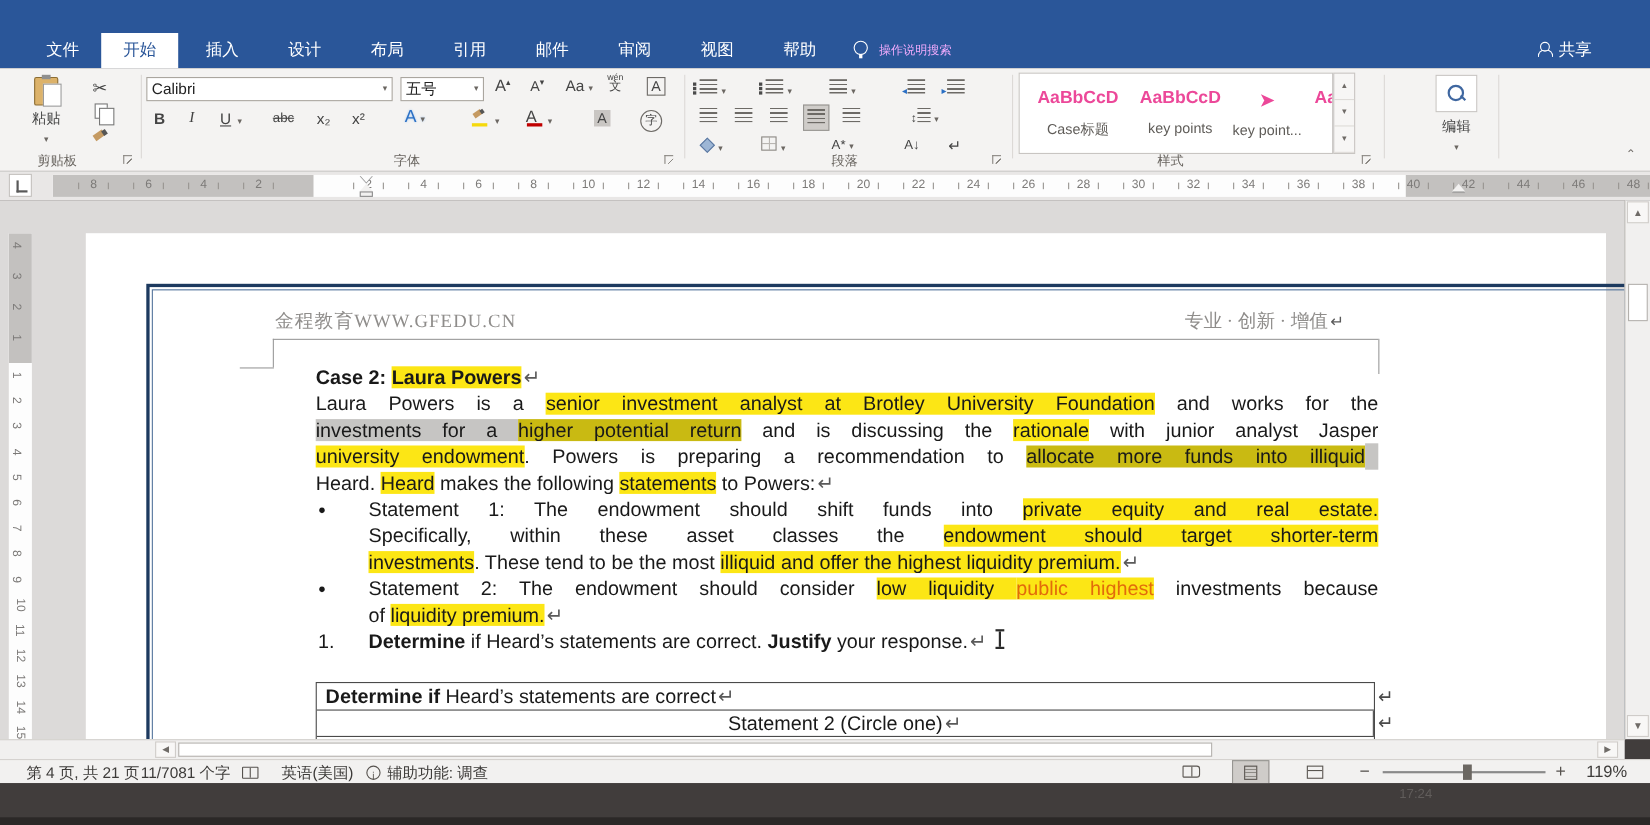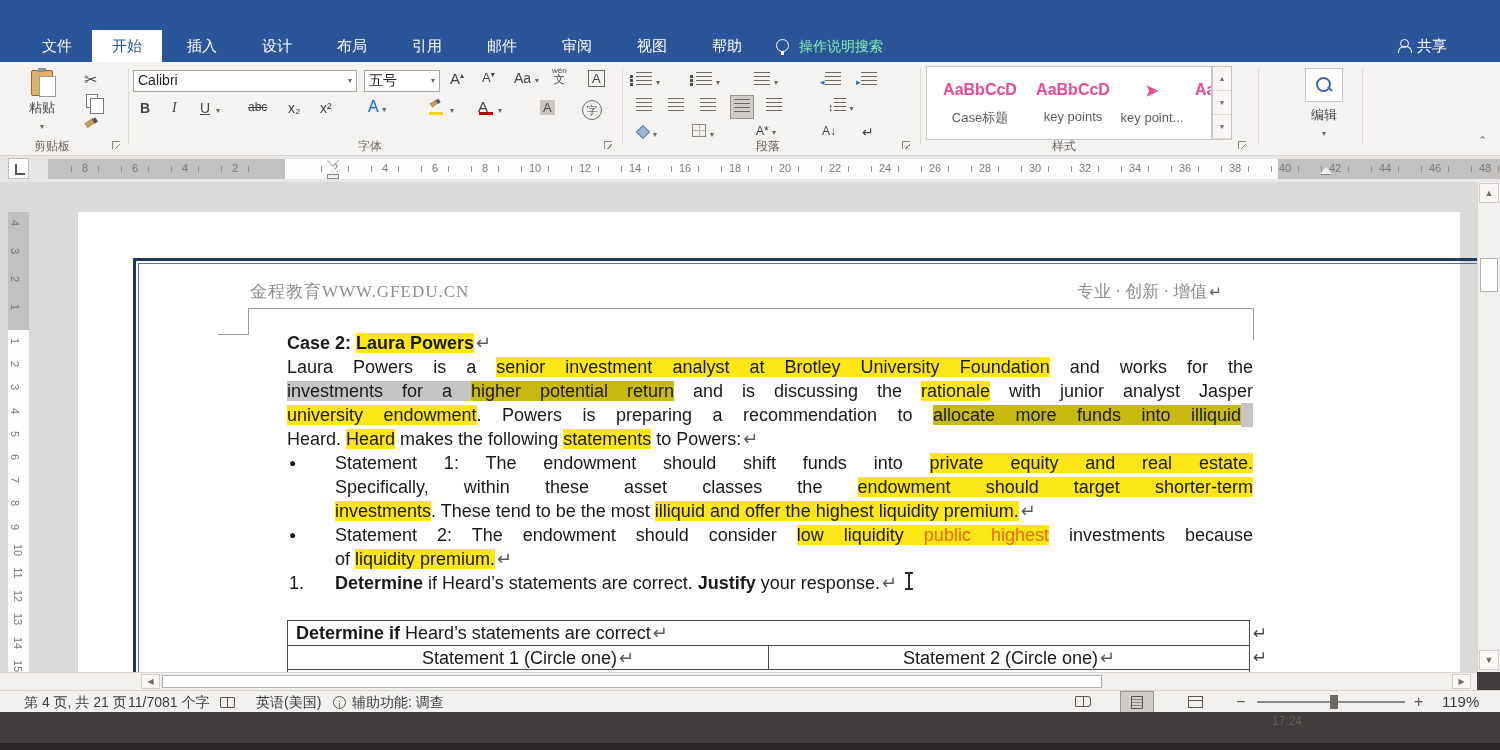--- a/index.html
+++ b/index.html
@@ -3,21 +3,21 @@
 <meta charset="utf-8">
 <style>
   * { margin:0; padding:0; box-sizing:border-box; }
   html,body { width:1500px; height:750px; overflow:hidden; font-family:"Liberation Sans", sans-serif; background:#413d3c; }
   #stage { position:absolute; top:0; left:0; width:1500px; height:750px; }
 
   
   #titlebar { position:absolute; top:0; left:0; width:1500px; height:62px; background:#2a5699; }
   .tab { position:absolute; top:30px; height:32px; line-height:32px; text-align:center; color:#fff; font-size:15px; cursor:default; }
   .tab.active { background:#fff; color:#2a5699; }
-  #search-box { position:absolute; top:30px; left:776px; height:32px; color:#86efac; font-size:14px; line-height:32px; }
+  #search-box { position:absolute; top:30px; left:776px; height:32px; color:#f0abfc; font-size:11px; line-height:32px; }
   .bulb { display:inline-block; width:13px; height:13px; border:1.5px solid #fff; border-radius:50%; position:relative; top:1px; margin-right:10px; }
   .bulb:after { content:""; position:absolute; left:3.5px; top:11px; width:3px; height:4px; background:#fff; }
   #share { position:absolute; top:30px; left:1398px; height:32px; color:#fff; font-size:15px; line-height:32px; }
   .person { display:inline-block; width:12px; height:12px; position:relative; margin-right:7px; }
   .person:before { content:""; position:absolute; left:2px; top:0; width:7px; height:7px; border:1.5px solid #fff; border-radius:50%; }
   .person:after { content:""; position:absolute; left:0; top:7px; width:12px; height:6px; border:1.5px solid #fff; border-bottom:none; border-radius:6px 6px 0 0; }
 
   
   #ribbon { position:absolute; top:62px; left:0; width:1500px; height:94px; background:#f4f3f2; border-bottom:1px solid #d5d2cf; color:#3b3a39; }
   .vsep { position:absolute; top:6px; height:76px; width:1px; background:#dcd9d6; }
@@ -394,21 +394,20 @@
           <div class="line j" style="padding-left: 48px;"><span class="">Specifically, within these asset classes the </span><span class="hl">endowment should target shorter-term</span></div>
           <div class="line" style="padding-left: 48px;"><span class="hl">investments</span><span class="">. These tend to be the most </span><span class="hl">illiquid and offer the highest liquidity premium.</span><span class="mk">↵</span></div>
           <div class="line j" style="padding-left: 48px;"><span class="lmk" style="font-size: 12px;">●</span><span class="">Statement 2: The endowment should consider </span><span class="hl">low liquidity </span><span class="hl red">public highest</span><span class=""> investments because</span></div>
           <div class="line" style="padding-left: 48px;"><span class="">of </span><span class="hl">liquidity premium.</span><span class="mk">↵</span></div>
           <div class="line" style="padding-left: 48px;"><span class="lmk">1.</span><span class="bd">Determine</span><span class=""> if Heard’s statements are correct. </span><span class="bd">Justify</span><span class=""> your response.</span><span class="mk">↵</span></div>
         </div>
 
       <div id="dtable">
         <div id="trow1" class="trow"><span id="trow1text"><span class="bd">Determine if</span><span class=""> Heard’s statements are correct</span><span class="mk">↵</span></span><span class="outmk" id="out1">↵</span></div>
         <div id="trow2" class="trow">
-          <div class="cell" id="tcell1"><span class="">Statement 1 (Circle one)</span><span class="mk">↵</span></div>
           <div class="cell" id="tcell2"><span class="">Statement 2 (Circle one)</span><span class="mk">↵</span></div>
           <span class="outmk" id="out2">↵</span>
         </div>
         <div id="trow3" class="trow"></div>
       </div>
 
       <div id="ibeam">
           <div class="ib-h1"></div>
           <div class="ib-v"></div>
           <div class="ib-h2"></div>

